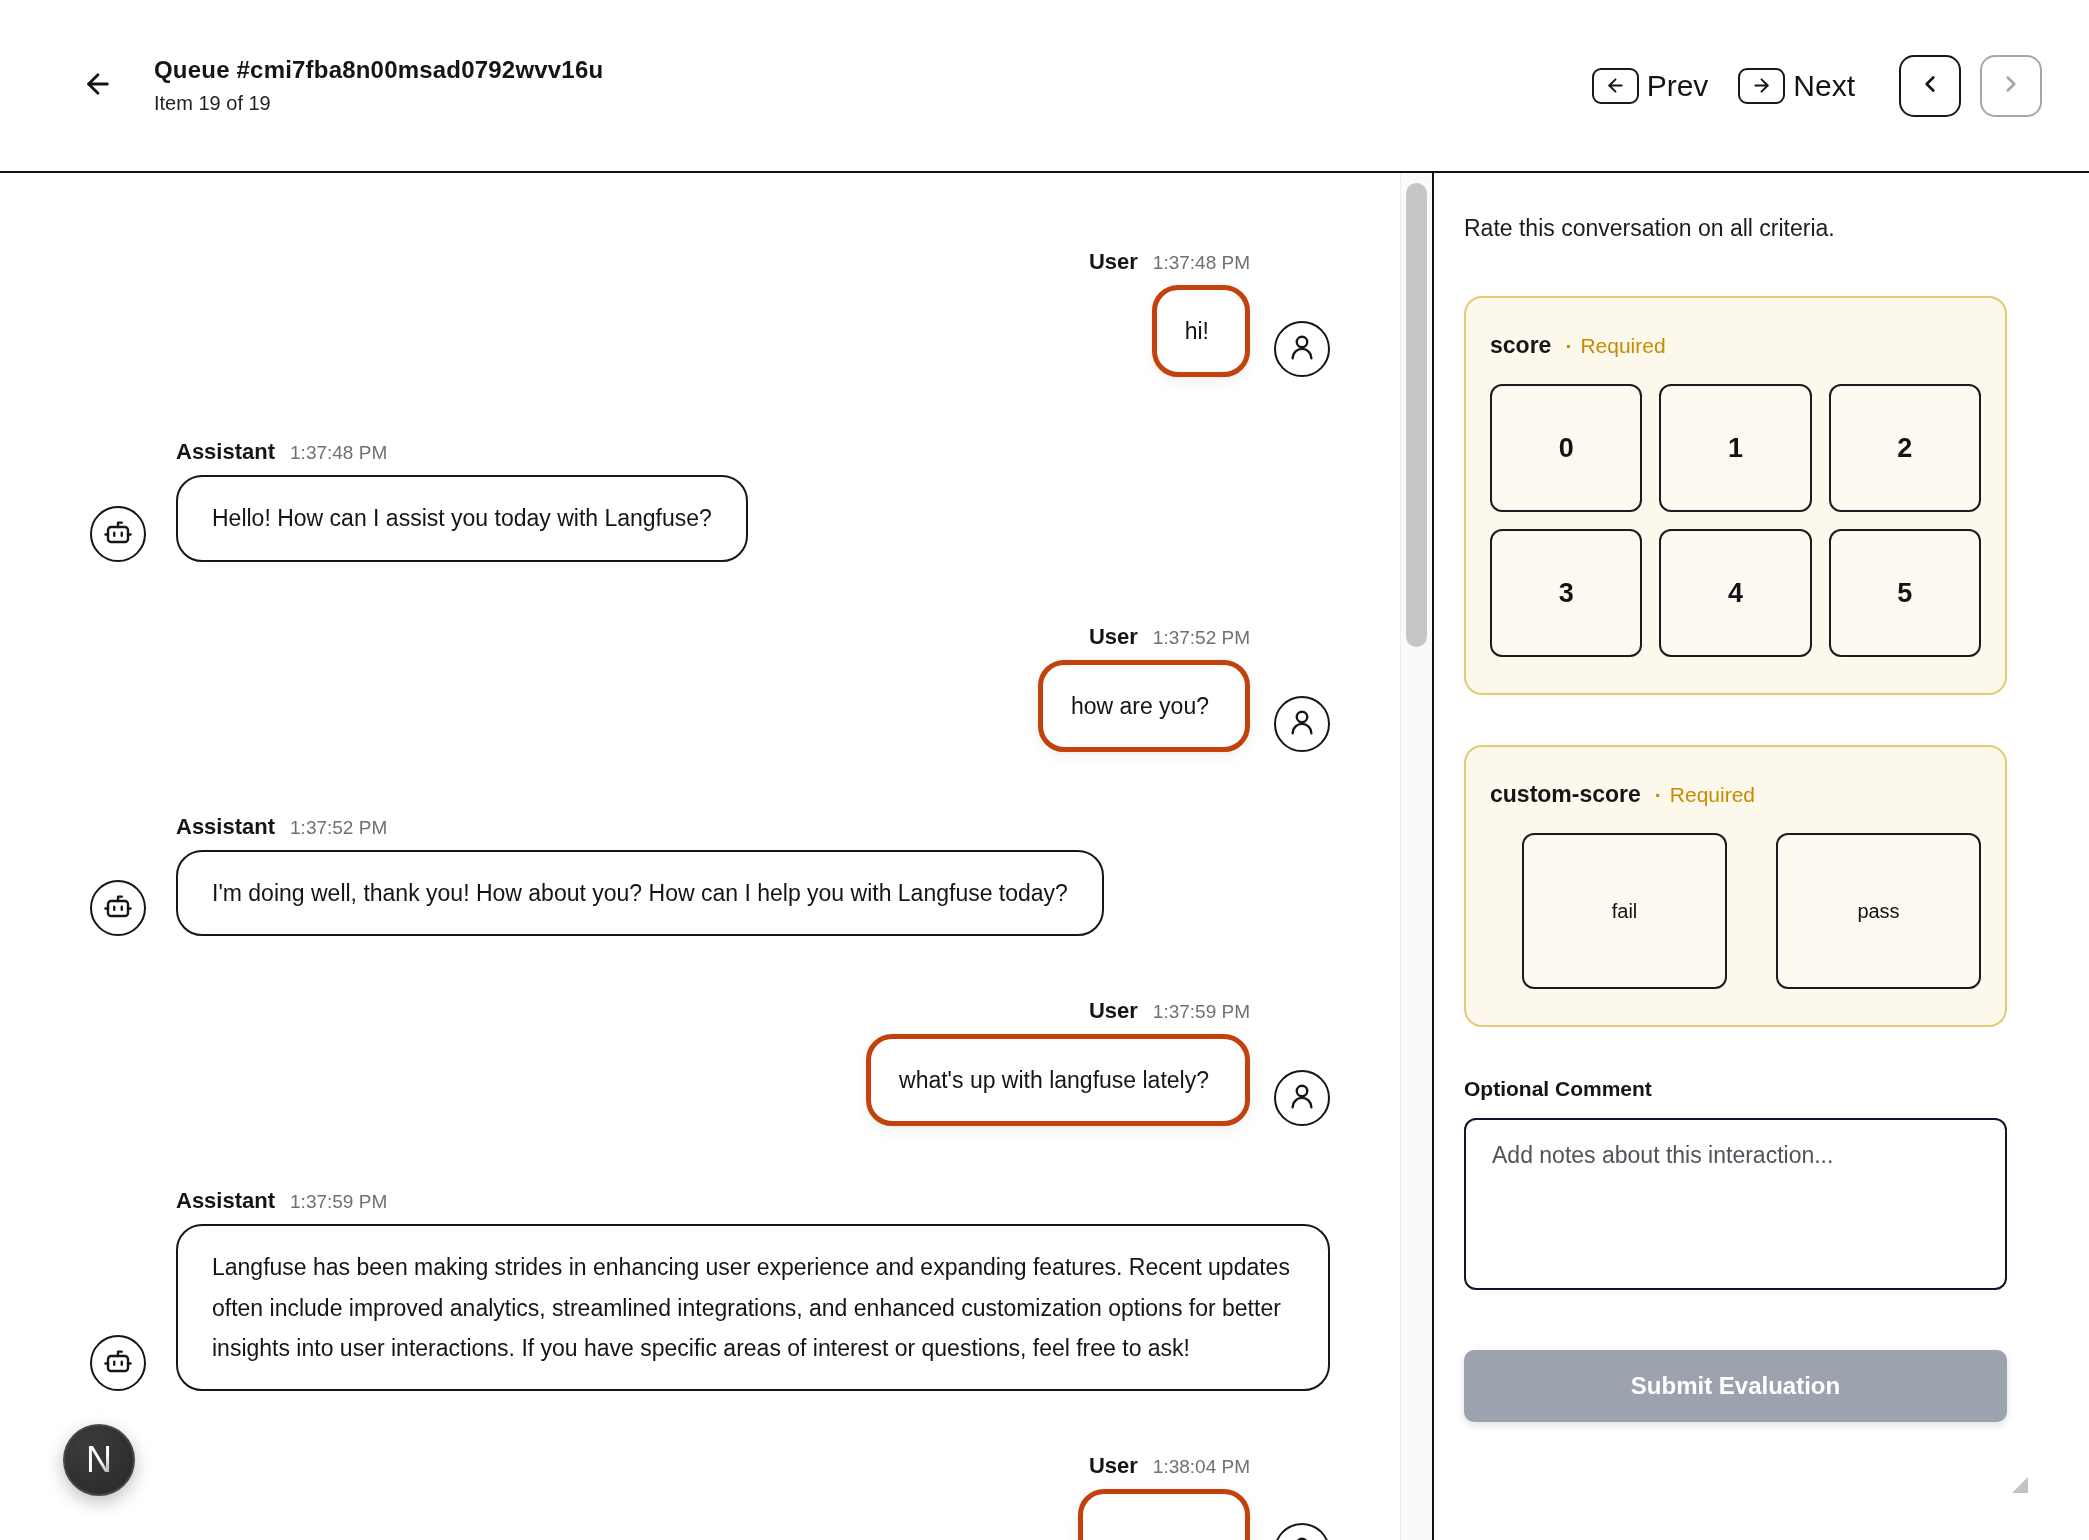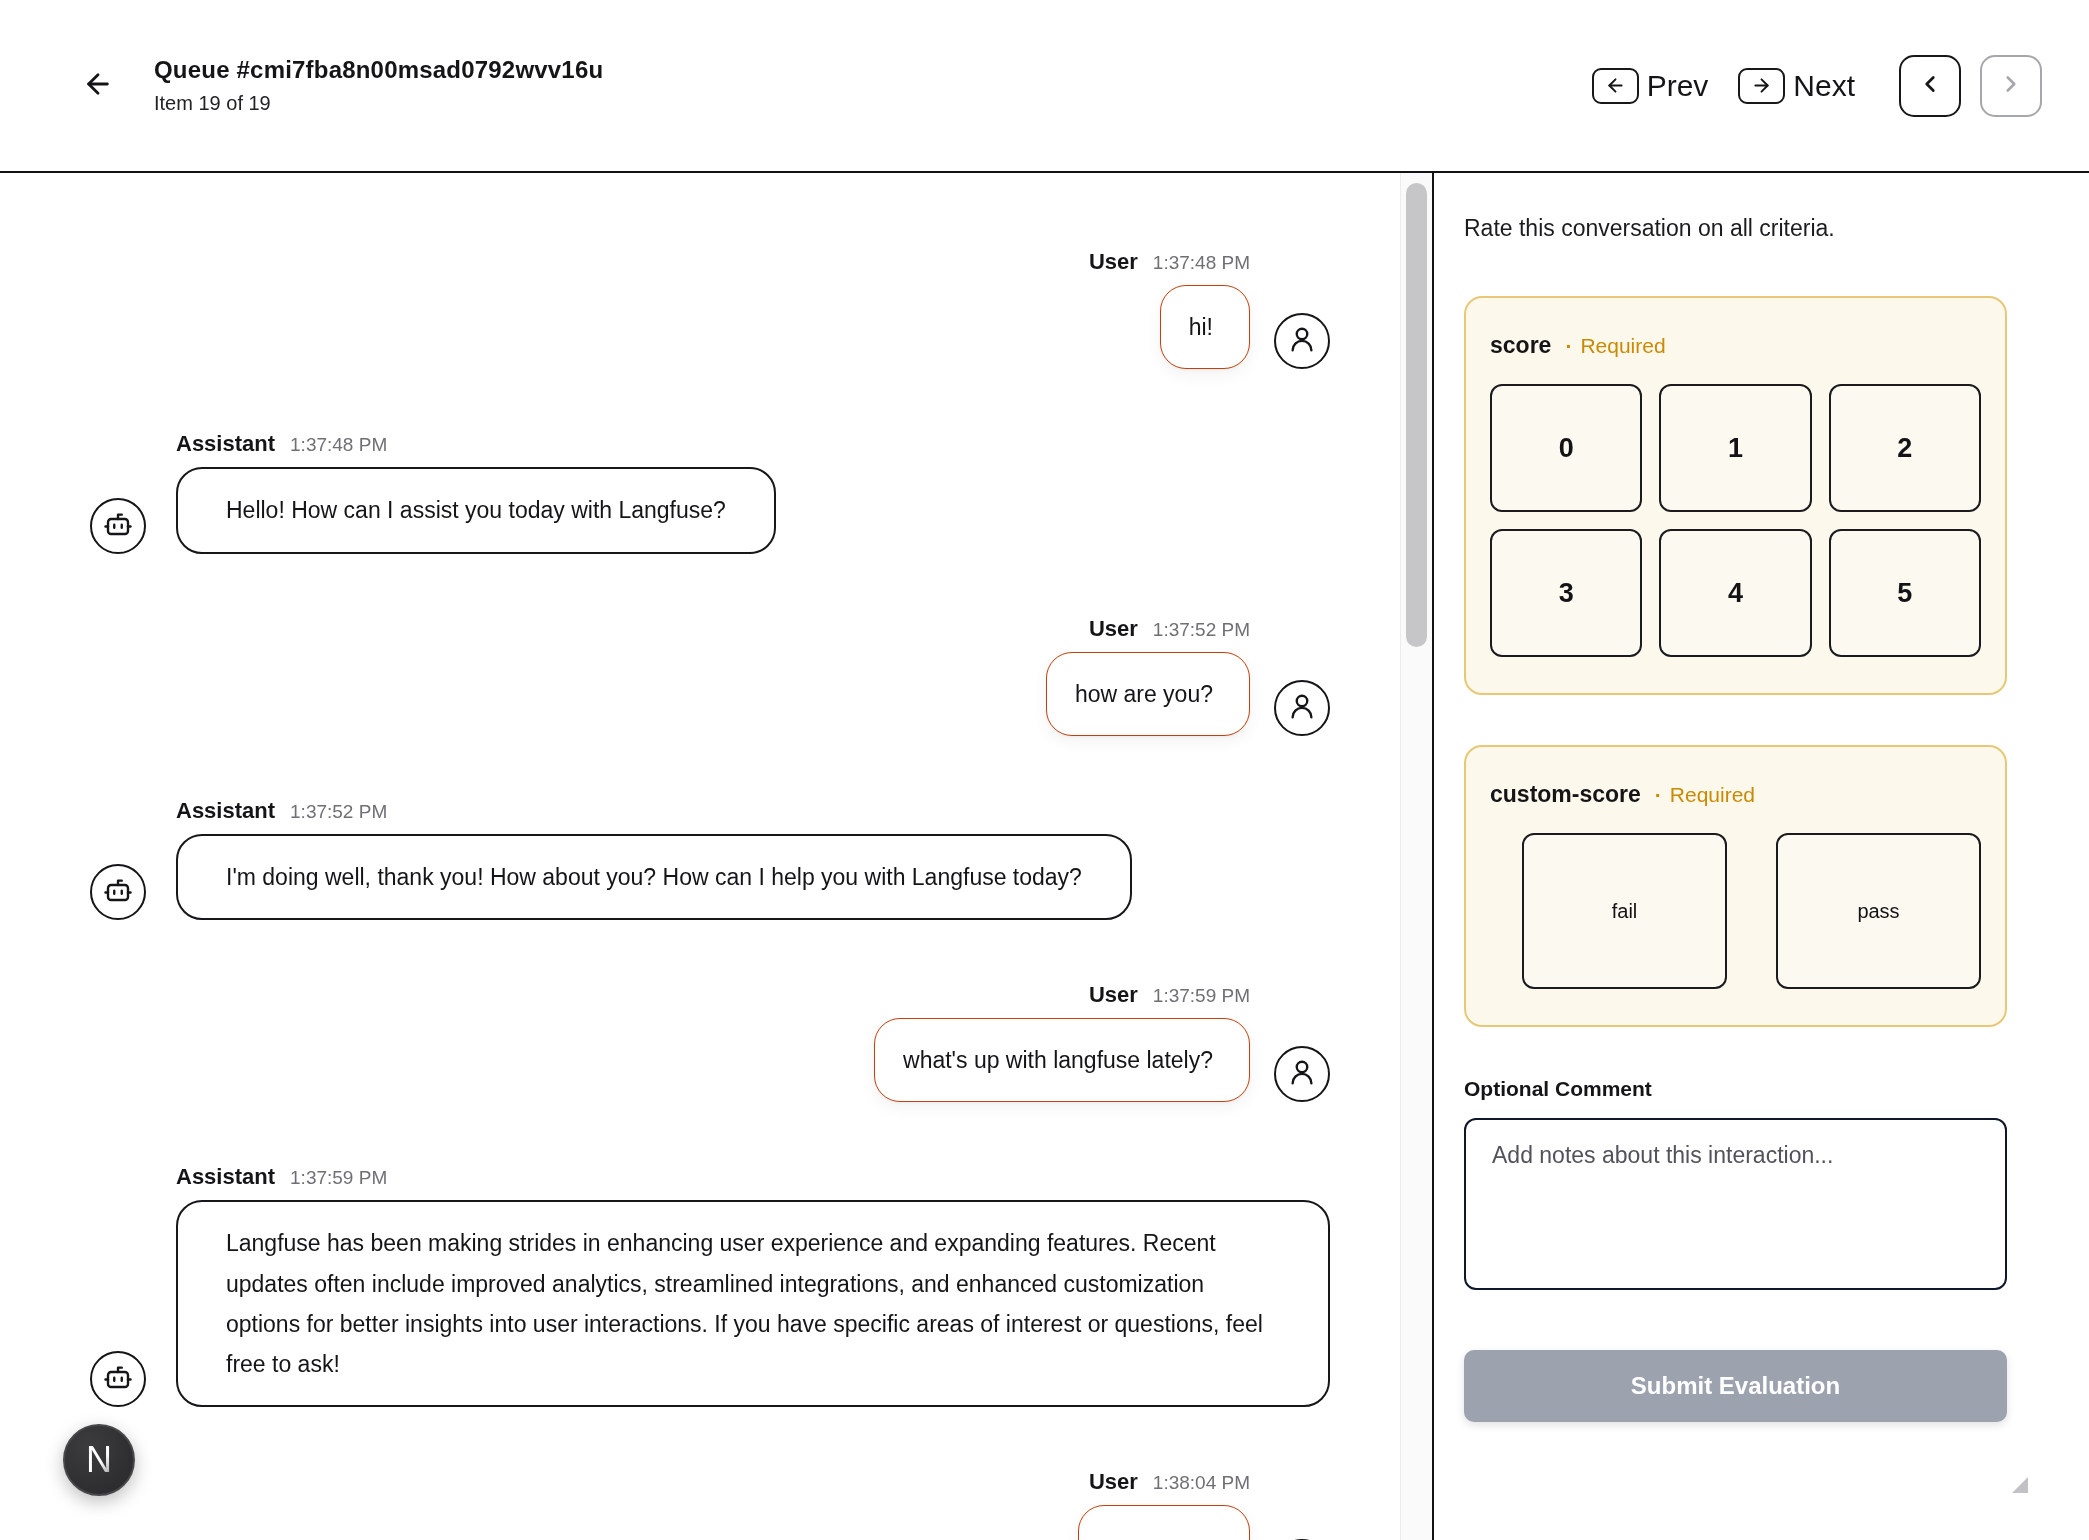--- a/index.html
+++ b/index.html
@@ -48,22 +48,22 @@
   .avatar { width:56px; height:56px; flex:none; border:2px solid #151518; border-radius:50%;
             display:flex; align-items:center; justify-content:center; background:#fff; }
   .avatar svg { width:30px; height:30px; }
   .m-col { display:flex; flex-direction:column; min-width:0; }
   .message.user .m-col { align-items:flex-end; }
   .m-head { display:flex; align-items:baseline; gap:15px; margin-bottom:10px; }
   .m-name { font-size:22px; font-weight:700; }
   .m-time { font-size:19px; color:#6f6f76; }
   .bubble { background:#fff; border-radius:26px; font-size:23px; line-height:1.75;
             padding:21px 36px; width:fit-content; }
-  .message.assistant .bubble { border:2px solid #17171b; max-width:1164px; padding:21px 48px; }
-  .message.user .bubble { border:1px solid #c2410c;
+  .message.assistant .bubble { border:2px solid #17171b; max-width:1164px; padding:21px 34px; }
+  .message.user .bubble { border:5px solid #c2410c;
             box-shadow:0 6px 16px rgba(0,0,0,.05), 0 1px 3px rgba(0,0,0,.05);padding-left:28px; }
   .bubble.empty { min-width:172px; min-height:90px; }
 
   
   .n-badge { position:absolute; left:63px; top:1251px; width:72px; height:72px; border-radius:50%;
              background:radial-gradient(circle at 35% 30%, #3c3c3f, #28282b);
              border:2px solid #48484c; display:flex; align-items:center; justify-content:center;
              box-shadow:0 6px 18px rgba(0,0,0,.25); cursor:pointer; }
   .n-badge span { color:#fff; font-size:36px; font-weight:400; line-height:1;
                   background:linear-gradient(135deg,#ffffff 55%, #8d8d90); -webkit-background-clip:text;

